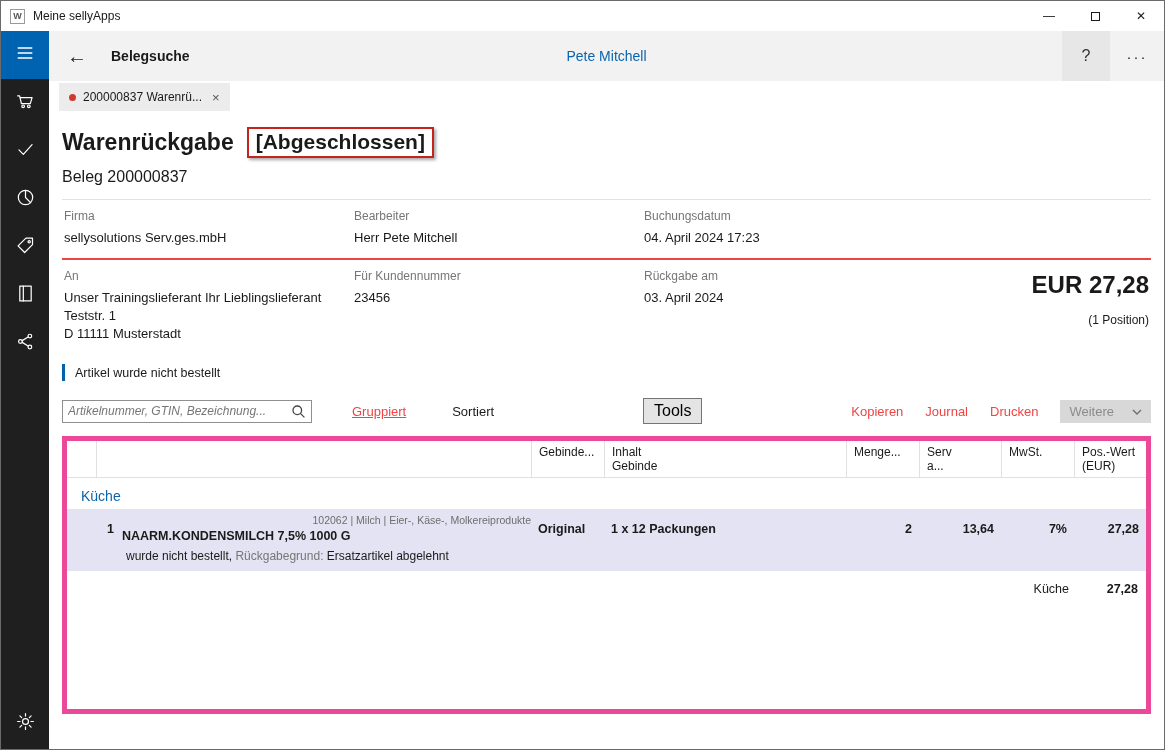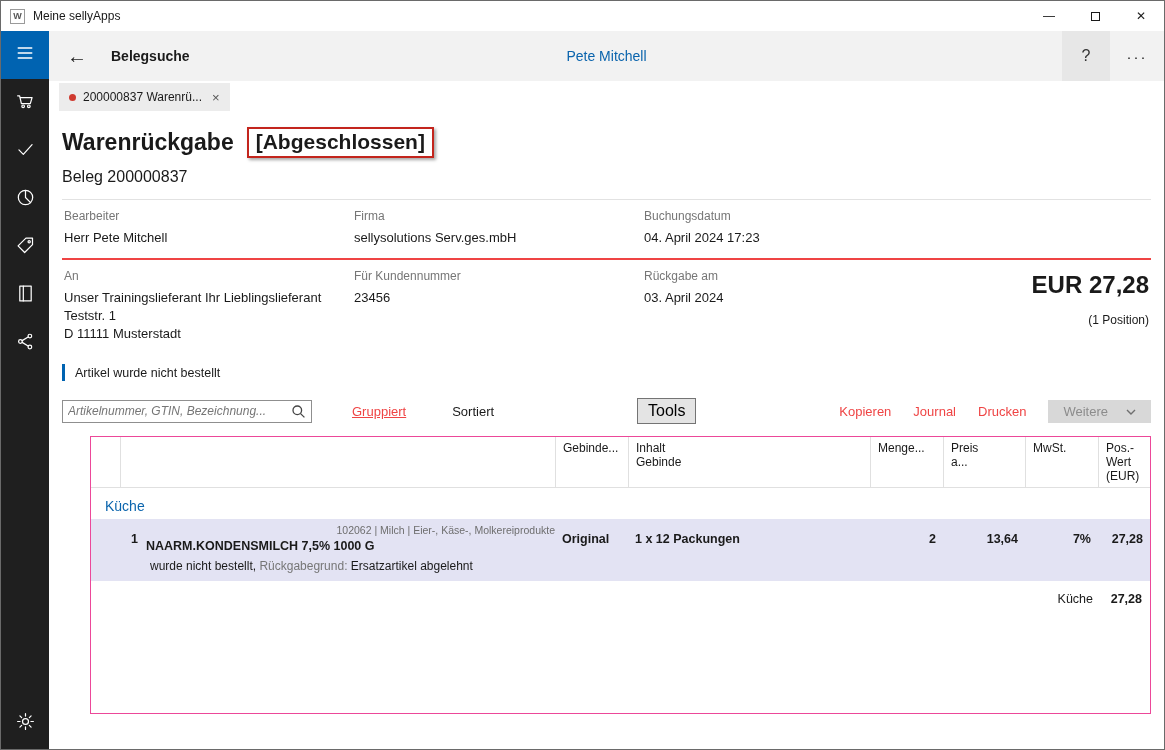--- a/index.html
+++ b/index.html
@@ -69,25 +69,25 @@
   .toolbar { display: flex; align-items: center; margin-top: 17px; }
   .searchbox { width: 250px; height: 23px; border: 1px solid #8f8f8f; display: flex; align-items: center; padding: 0 5px; background: #fff; }
   .searchbox input { flex: 1; border: 0; outline: 0; font-size: 12px; font-style: italic; font-family: inherit; color: #0369a1; min-width: 0; }
   input::placeholder { color: #767676; font-style: italic; }
   .search-icon-svg { flex: 0 0 auto; stroke: #444; fill: none; stroke-width: 1.3; }
   .link { color: #ef4444; font-size: 13px; cursor: default; }
   .gruppiert { margin-left: 40px; text-decoration: underline; }
   .sortiert { margin-left: 46px; font-size: 13px; color: #1a1a1a; }
   .tools-btn { margin-left: auto; border: 1px solid #747474; background: #e4e4e4; font-size: 16px; padding: 3px 10px; font-family: inherit; }
   .right-links { margin-left: auto; display: flex; align-items: center; gap: 22px; }
-  .weitere-btn { background: #d8d8d8; color: #8c8c8c; font-size: 13px; padding: 4px 15px; display: flex; align-items: center; gap: 18px; min-width: 90px; }
+  .weitere-btn { background: #d8d8d8; color: #8c8c8c; font-size: 13px; padding: 4px 9px; display: flex; align-items: center; gap: 18px; min-width: 90px; }
   .weitere-chevron svg { stroke: #6f6f6f; fill: none; stroke-width: 1.4; }
 
   
-  .table { border: 1px solid #ec4899; margin-top: 12px; height: 278px; display: flex; flex-direction: column; background: #fff; margin-left: 28px; }
+  .table { border: 5px solid #ec4899; margin-top: 12px; height: 278px; display: flex; flex-direction: column; background: #fff; }
   .thead { display: grid; grid-template-columns: 29px 435px 73px 242px 73px 82px 73px 1fr; border-bottom: 1px solid #e0e0e0; }
   .th { font-size: 12px; padding: 4px 7px; min-height: 36px; border-left: 1px solid #e0e0e0; line-height: 14px; }
   .th:first-child { border-left: 0; }
   .group-row { color: #0a64ad; font-size: 14px; padding: 10px 0 5px 14px; }
   .item-main { display: grid; grid-template-columns: 55px 409px 73px 242px 73px 82px 73px 1fr; background: #e3e3f3; align-items: center; padding: 5px 0 4px; }
   .cell-num { text-align: right; padding-right: 8px; font-weight: bold; font-size: 12.5px; }
   .cat-line { font-size: 10.5px; color: #6e6e6e; text-align: right; }
   .item-name { font-size: 12.5px; font-weight: bold; margin-top: 3px; }
   .cell { font-size: 12.5px; font-weight: bold; padding: 0 7px; }
   .cell.num { text-align: right; }
@@ -208,26 +208,26 @@
         <div class="doc-head">
           <span class="doc-title">Warenrückgabe</span>
           <span class="doc-status">[Abgeschlossen]</span>
         </div>
         <div class="doc-beleg">Beleg 200000837</div>
 
         <hr class="sep">
 
         <div class="fields">
           <div>
+            <div class="field-label">Firma</div>
+            <div class="field-value">sellysolutions Serv.ges.mbH</div>
+          </div>
+          <div>
             <div class="field-label">Bearbeiter</div>
             <div class="field-value">Herr Pete Mitchell</div>
-          </div>
-          <div>
-            <div class="field-label">Firma</div>
-            <div class="field-value">sellysolutions Serv.ges.mbH</div>
           </div>
           <div>
             <div class="field-label">Buchungsdatum</div>
             <div class="field-value">04. April 2024 17:23</div>
           </div>
         </div>
 
         <div class="fields sec2">
           <div>
             <div class="field-label">An</div>
@@ -294,21 +294,21 @@
                 <div>Gebinde...</div>
               </div>
             <div class="th">
                 <div>Inhalt</div>
                 <div>Gebinde</div>
               </div>
             <div class="th">
                 <div>Menge...</div>
               </div>
             <div class="th">
-                <div>Preis</div>
+                <div>Serv</div>
                 <div>a...</div>
               </div>
             <div class="th">
                 <div>MwSt.</div>
               </div>
             <div class="th">
                 <div>Pos.-Wert</div>
                 <div>(EUR)</div>
               </div>
           </div>

